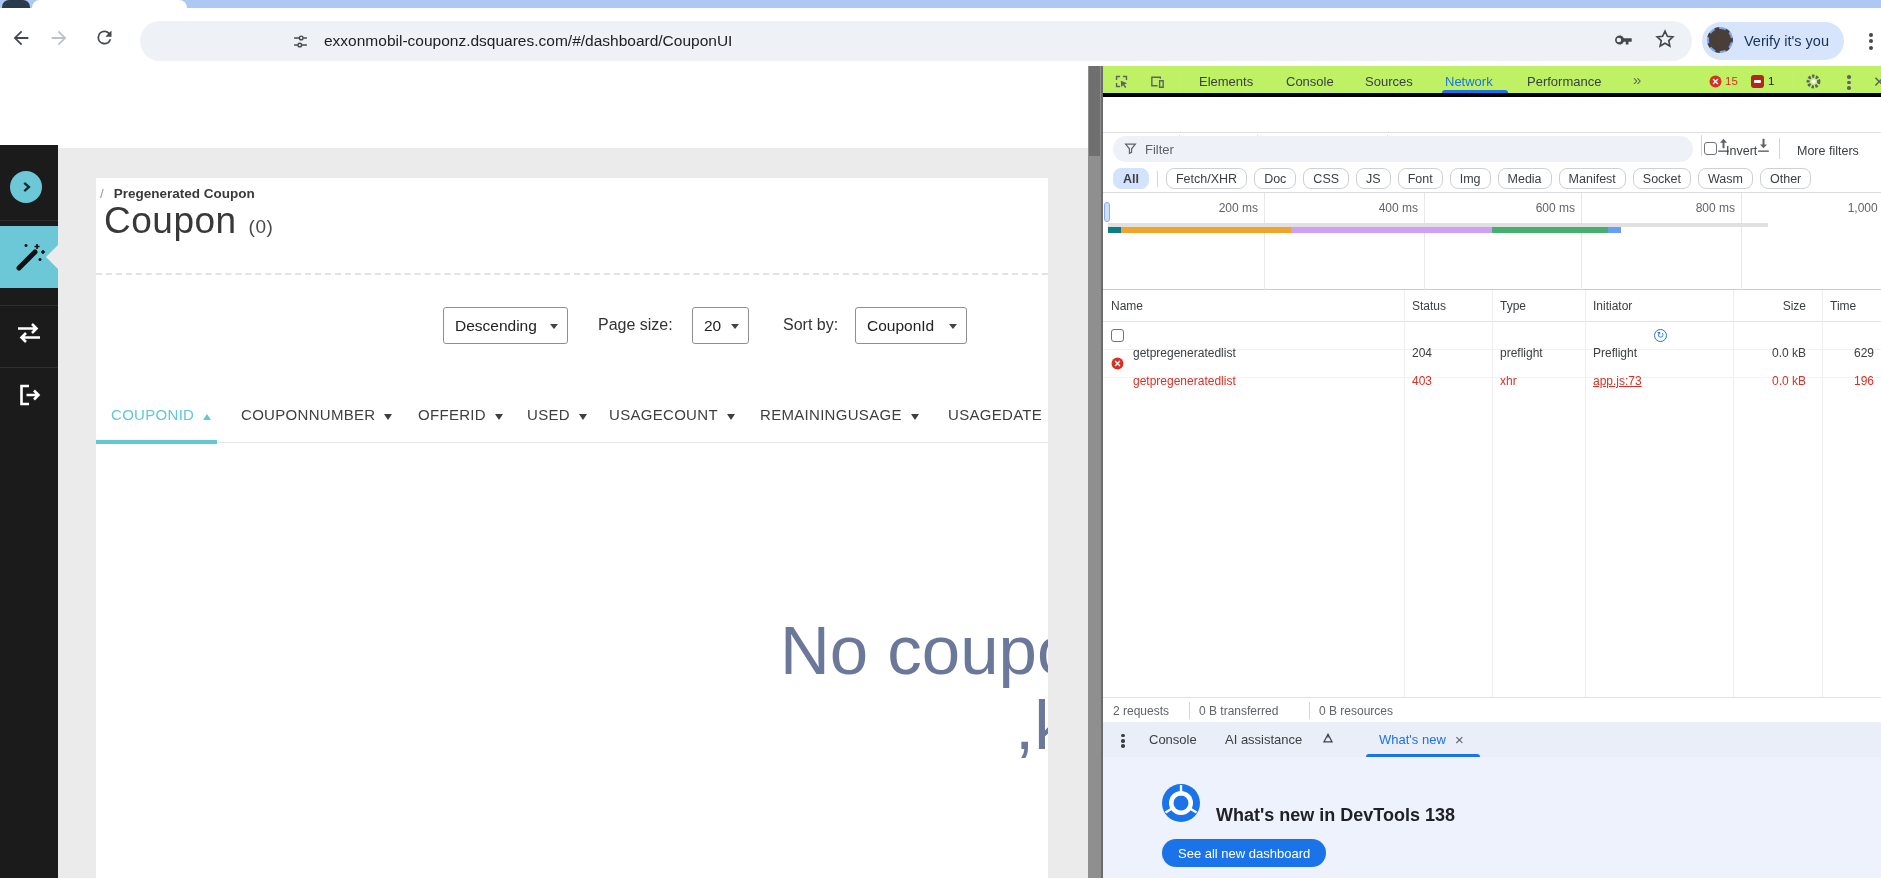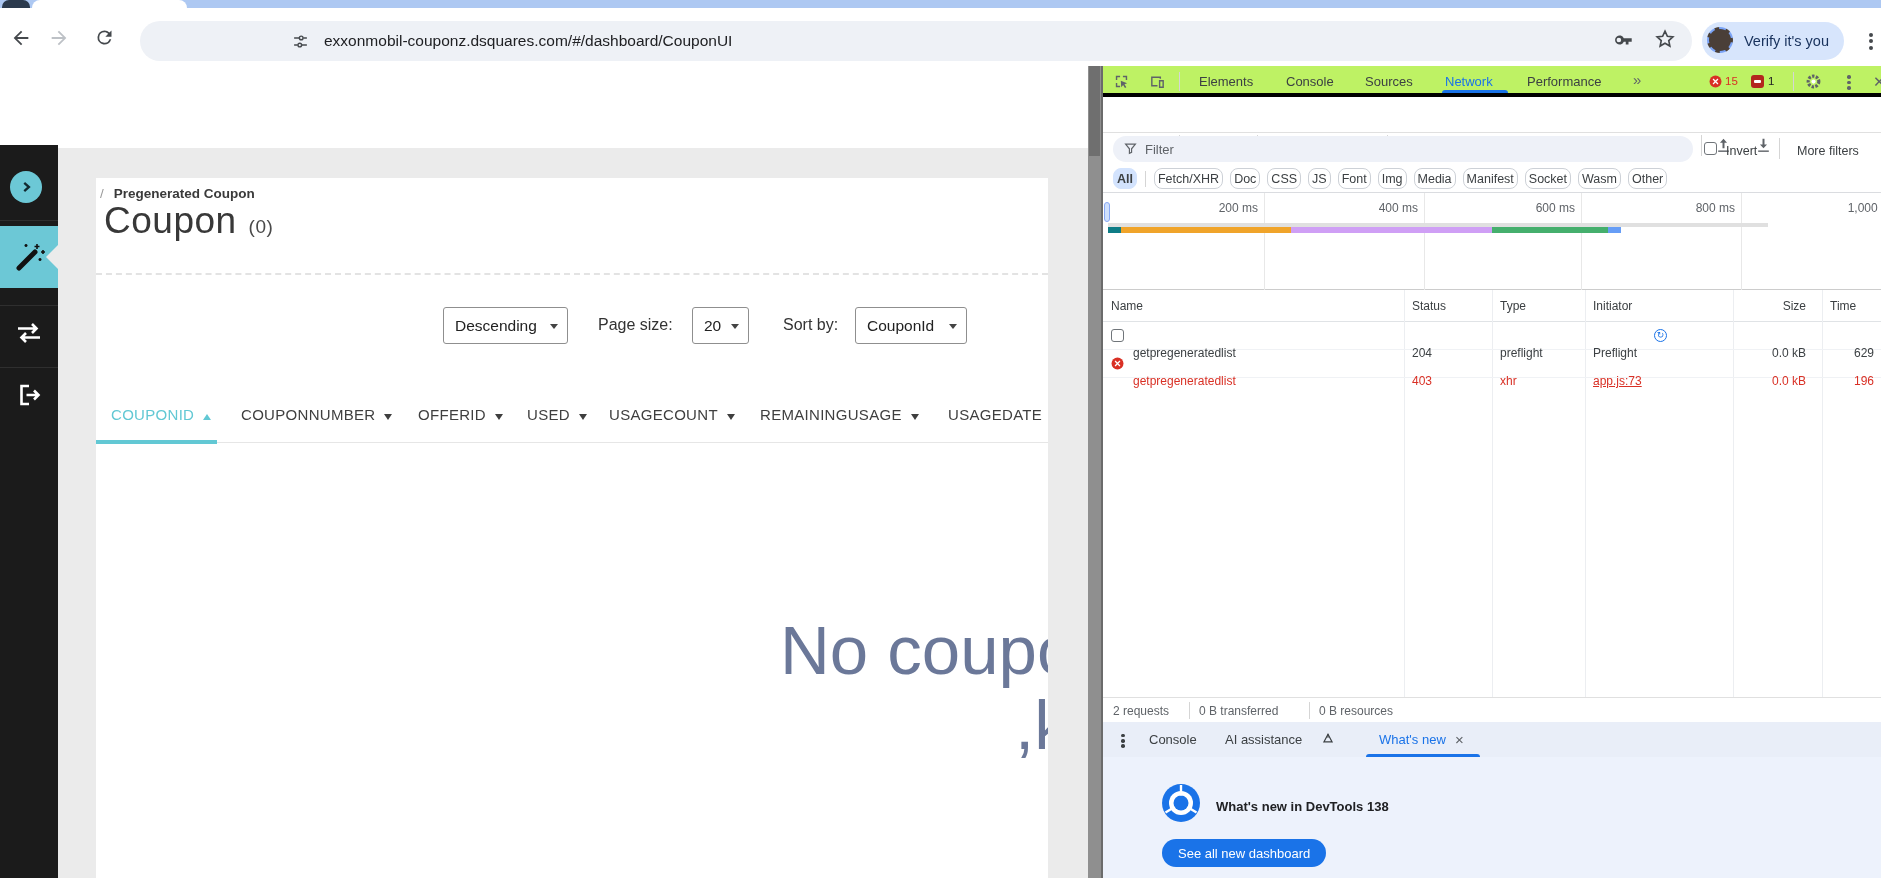--- a/index.html
+++ b/index.html
@@ -79,21 +79,21 @@
   #rec-btn { position:absolute; left:12px; top:41px; width:17px; height:17px; border:2px solid #d93025; border-radius:50%; }
   #rec-btn::after { content:""; position:absolute; left:3.5px; top:3.5px; width:6px; height:6px; background:#d93025; }
   .checkbox { position:absolute; width:13px; height:13px; border:1.5px solid #70757a; border-radius:3px; background:#fff; }
   .dt-txt { position:absolute; font-size:12.5px; color:#3c4043; white-space:nowrap; }
 
   #filter-pill { position:absolute; left:10px; top:70px; width:580px; height:26px; background:#eef1f8; border-radius:13px; }
   #filter-pill input { position:absolute; left:32px; top:0; width:530px; height:26px; border:0; background:transparent; outline:none; font:13px "Liberation Sans",sans-serif; color:#3c4043; }
   #filter-pill input::placeholder { color:#5f6368; opacity:1; }
 
   #chips-row { left:0; top:99px; width:778px; height:28px; border-bottom:1px solid #dadce0; background:#fff; display:flex; align-items:center; padding-left:10px; }
-  .chip { height:21px; border:1px solid #cdd1d7; border-radius:8px; padding:0 3px; display:flex; align-items:center; font-size:12.5px; color:#3c4043; margin-right:7px; background:#fff; white-space:nowrap; }
+  .chip { height:21px; border:1px solid #cdd1d7; border-radius:8px; padding:0 9px; display:flex; align-items:center; font-size:12.5px; color:#3c4043; margin-right:7px; background:#fff; white-space:nowrap; }
   .chip.active { background:#d3e3fd; border-color:#d3e3fd; font-weight:bold; }
   .chip-div { width:1px; height:16px; background:#d5d5d5; margin:0 8px 0 1px; }
 
   #timeline { left:0; top:127px; width:778px; height:97px; border-bottom:1px solid #cccccc; background:#fff; }
   .grid-v { position:absolute; top:0; width:1px; height:97px; background:#e8e8e8; }
   .tick { position:absolute; top:8px; width:70px; text-align:right; font-size:12px; color:#5f6368; white-space:nowrap; }
   #tl-handle { position:absolute; left:1px; top:9px; width:6px; height:20px; border:1px solid #88a9f5; background:#cfe0fd; border-radius:3px; }
   #tl-track { position:absolute; left:5px; top:30px; width:660px; height:4px; background:#e0e0e0; }
   .tl-seg { position:absolute; top:34px; height:6px; }
 
@@ -111,21 +111,21 @@
   #dt-summary { left:0; top:631px; width:778px; height:29px; background:#fff; border-top:1px solid #e0e0e0; border-bottom:1px solid #e0e0e0; }
   .sum-txt { position:absolute; top:6px; font-size:12px; color:#5f6368; white-space:nowrap; }
 
   #dt-drawer { left:0; top:656px; width:778px; height:35px; background:#e9eef8; }
   .drawer-tab { position:absolute; top:10px; font-size:13px; color:#3c4043; white-space:nowrap; }
   .drawer-tab.active { color:#1a73e8; }
   #wn-underline { position:absolute; left:263px; bottom:0; width:114px; height:3px; background:#1a73e8; border-radius:3px 3px 0 0; }
   #wn-close { position:absolute; left:352px; top:9px; font-size:15px; color:#5f6368; }
 
   #wn-panel { left:0; top:691px; width:778px; height:121px; background:#edf2fc; }
-  #wn-title { position:absolute; left:113px; top:42px; font-size:13px; font-weight:bold; color:#202124; white-space:nowrap; }
+  #wn-title { position:absolute; left:113px; top:48px; font-size:18px; font-weight:bold; color:#202124; white-space:nowrap; }
   #wn-btn { position:absolute; left:59px; top:82px; height:28px; padding:0 16px; background:#1a73e8; color:#fff; border:0; border-radius:14px; font:13px "Liberation Sans",sans-serif; display:flex; align-items:center; }
 </style>
 </head>
 <body>
 
 <div class="abs" id="tabstrip">
   <div class="abs" id="tab-dark"></div>
   <div class="abs" id="tab-active"></div>
 </div>
 

